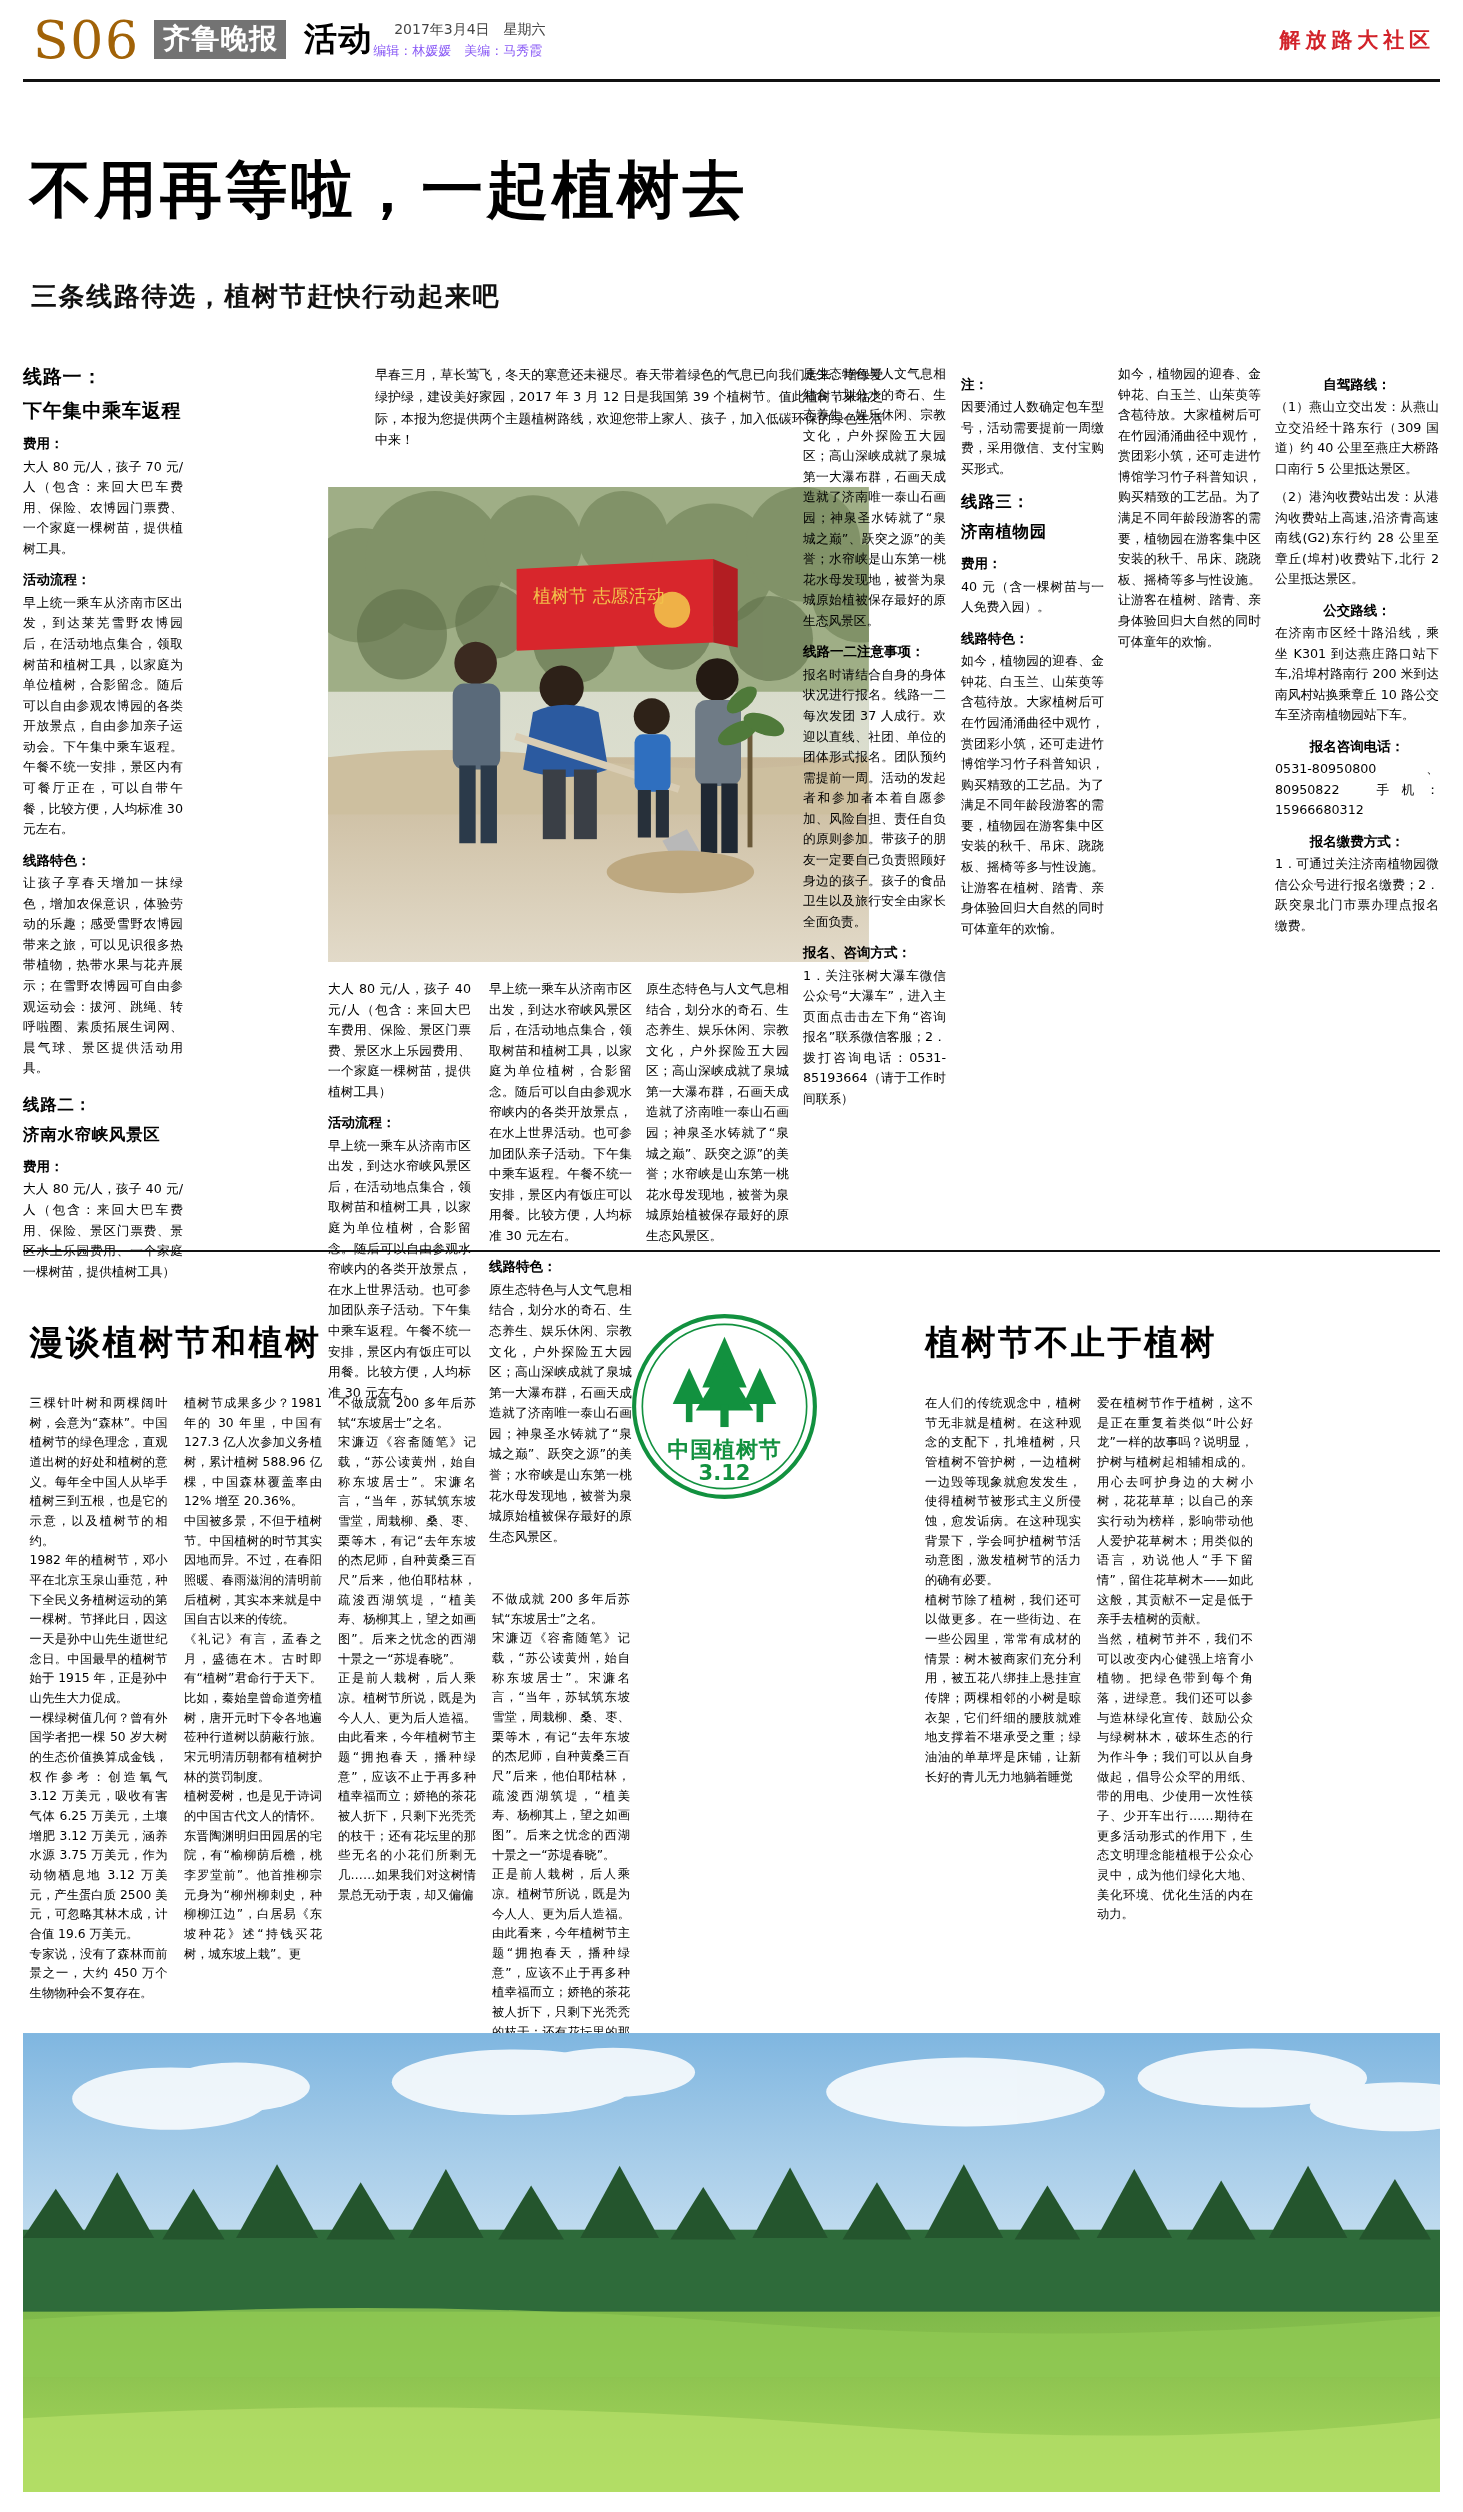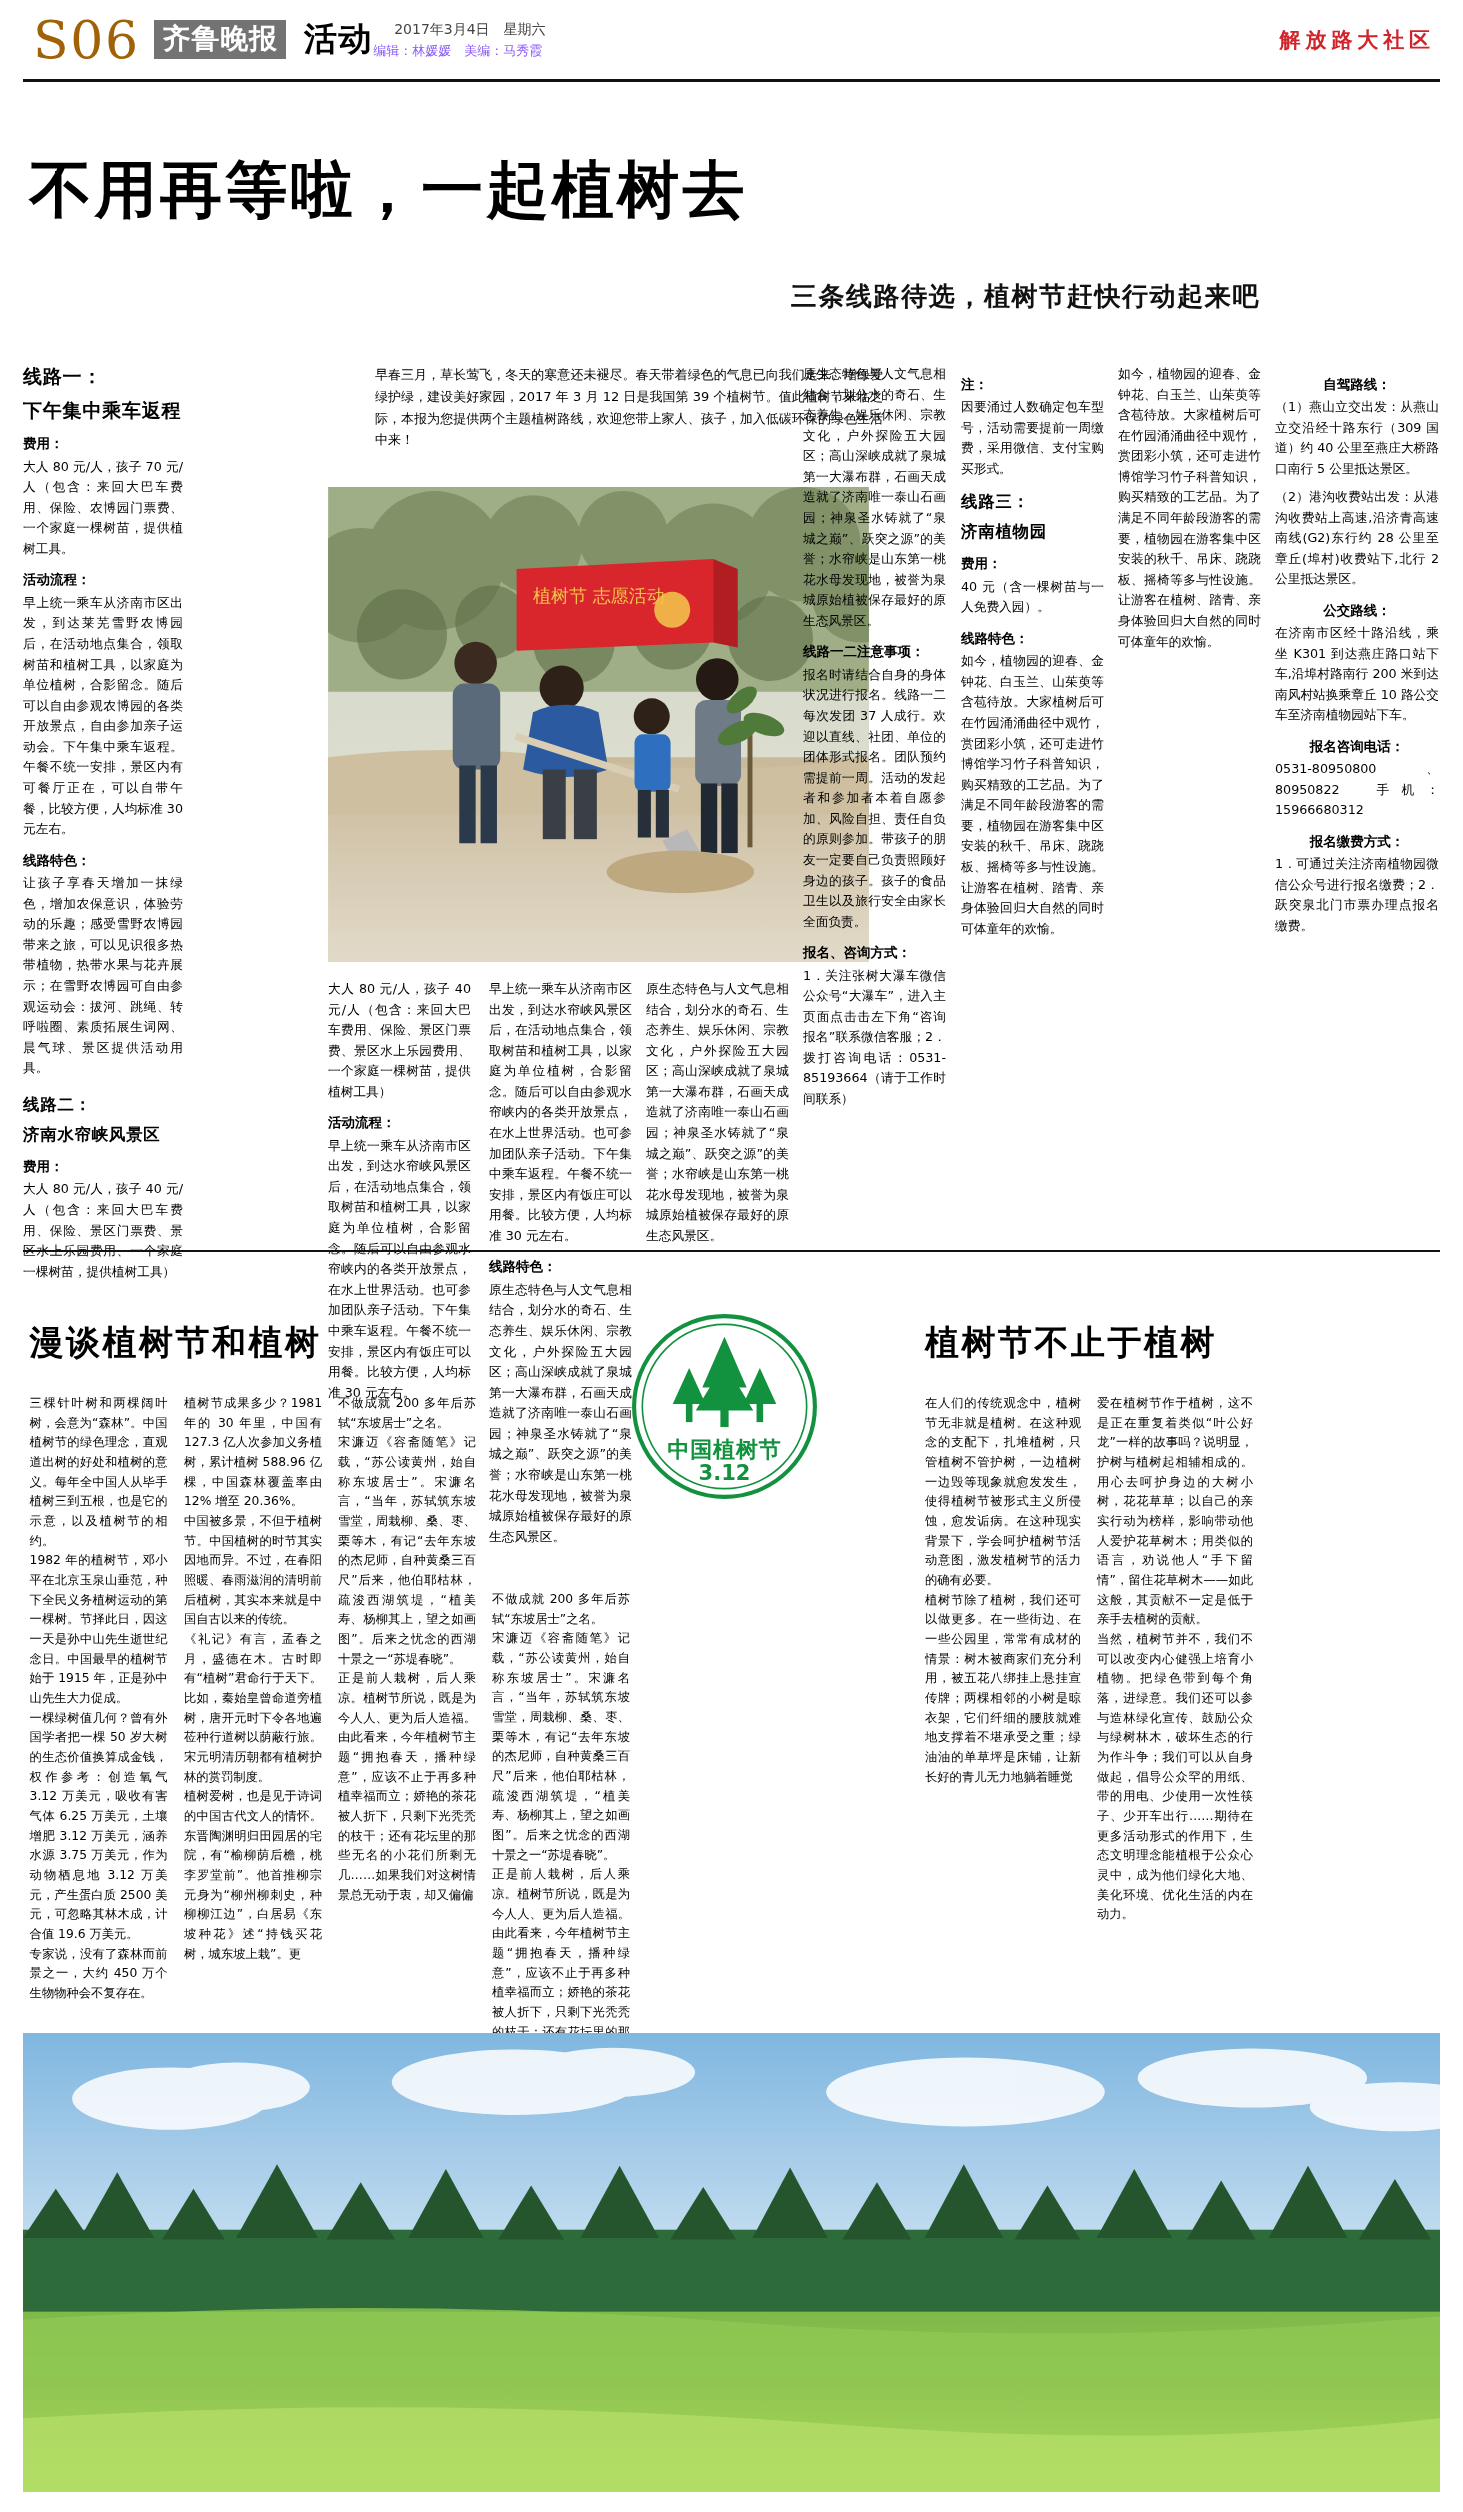--- a/index.html
+++ b/index.html
@@ -47,21 +47,21 @@
 
   
   .headline {
     position:absolute; left:29.5px; top:156px; width:1229px;
     font-family:"DejaVu Sans", sans-serif; font-weight:bold;
     font-size:62px; letter-spacing:3.3px; line-height:1.1;
   }
   .subheadline {
     position:absolute; left:31px; top:279px; width:1229px;
     font-family:"DejaVu Sans", sans-serif; font-weight:bold;
-    font-size:26px; letter-spacing:1.6px; color:#111;text-align:right;
+    font-size:26px; letter-spacing:1.6px; color:#111;
   }
 
   
   .upper {
     position:absolute; left:23px; top:364px; width:1417px; height:877px;
   }
   .col { position:absolute; top:0; font-size:12.7px; line-height:1.62; text-align:justify; }
   .colhead {
     font-weight:bold; font-size:19px; line-height:1.35; margin-bottom:8.2px; letter-spacing:0.8px;
   }

